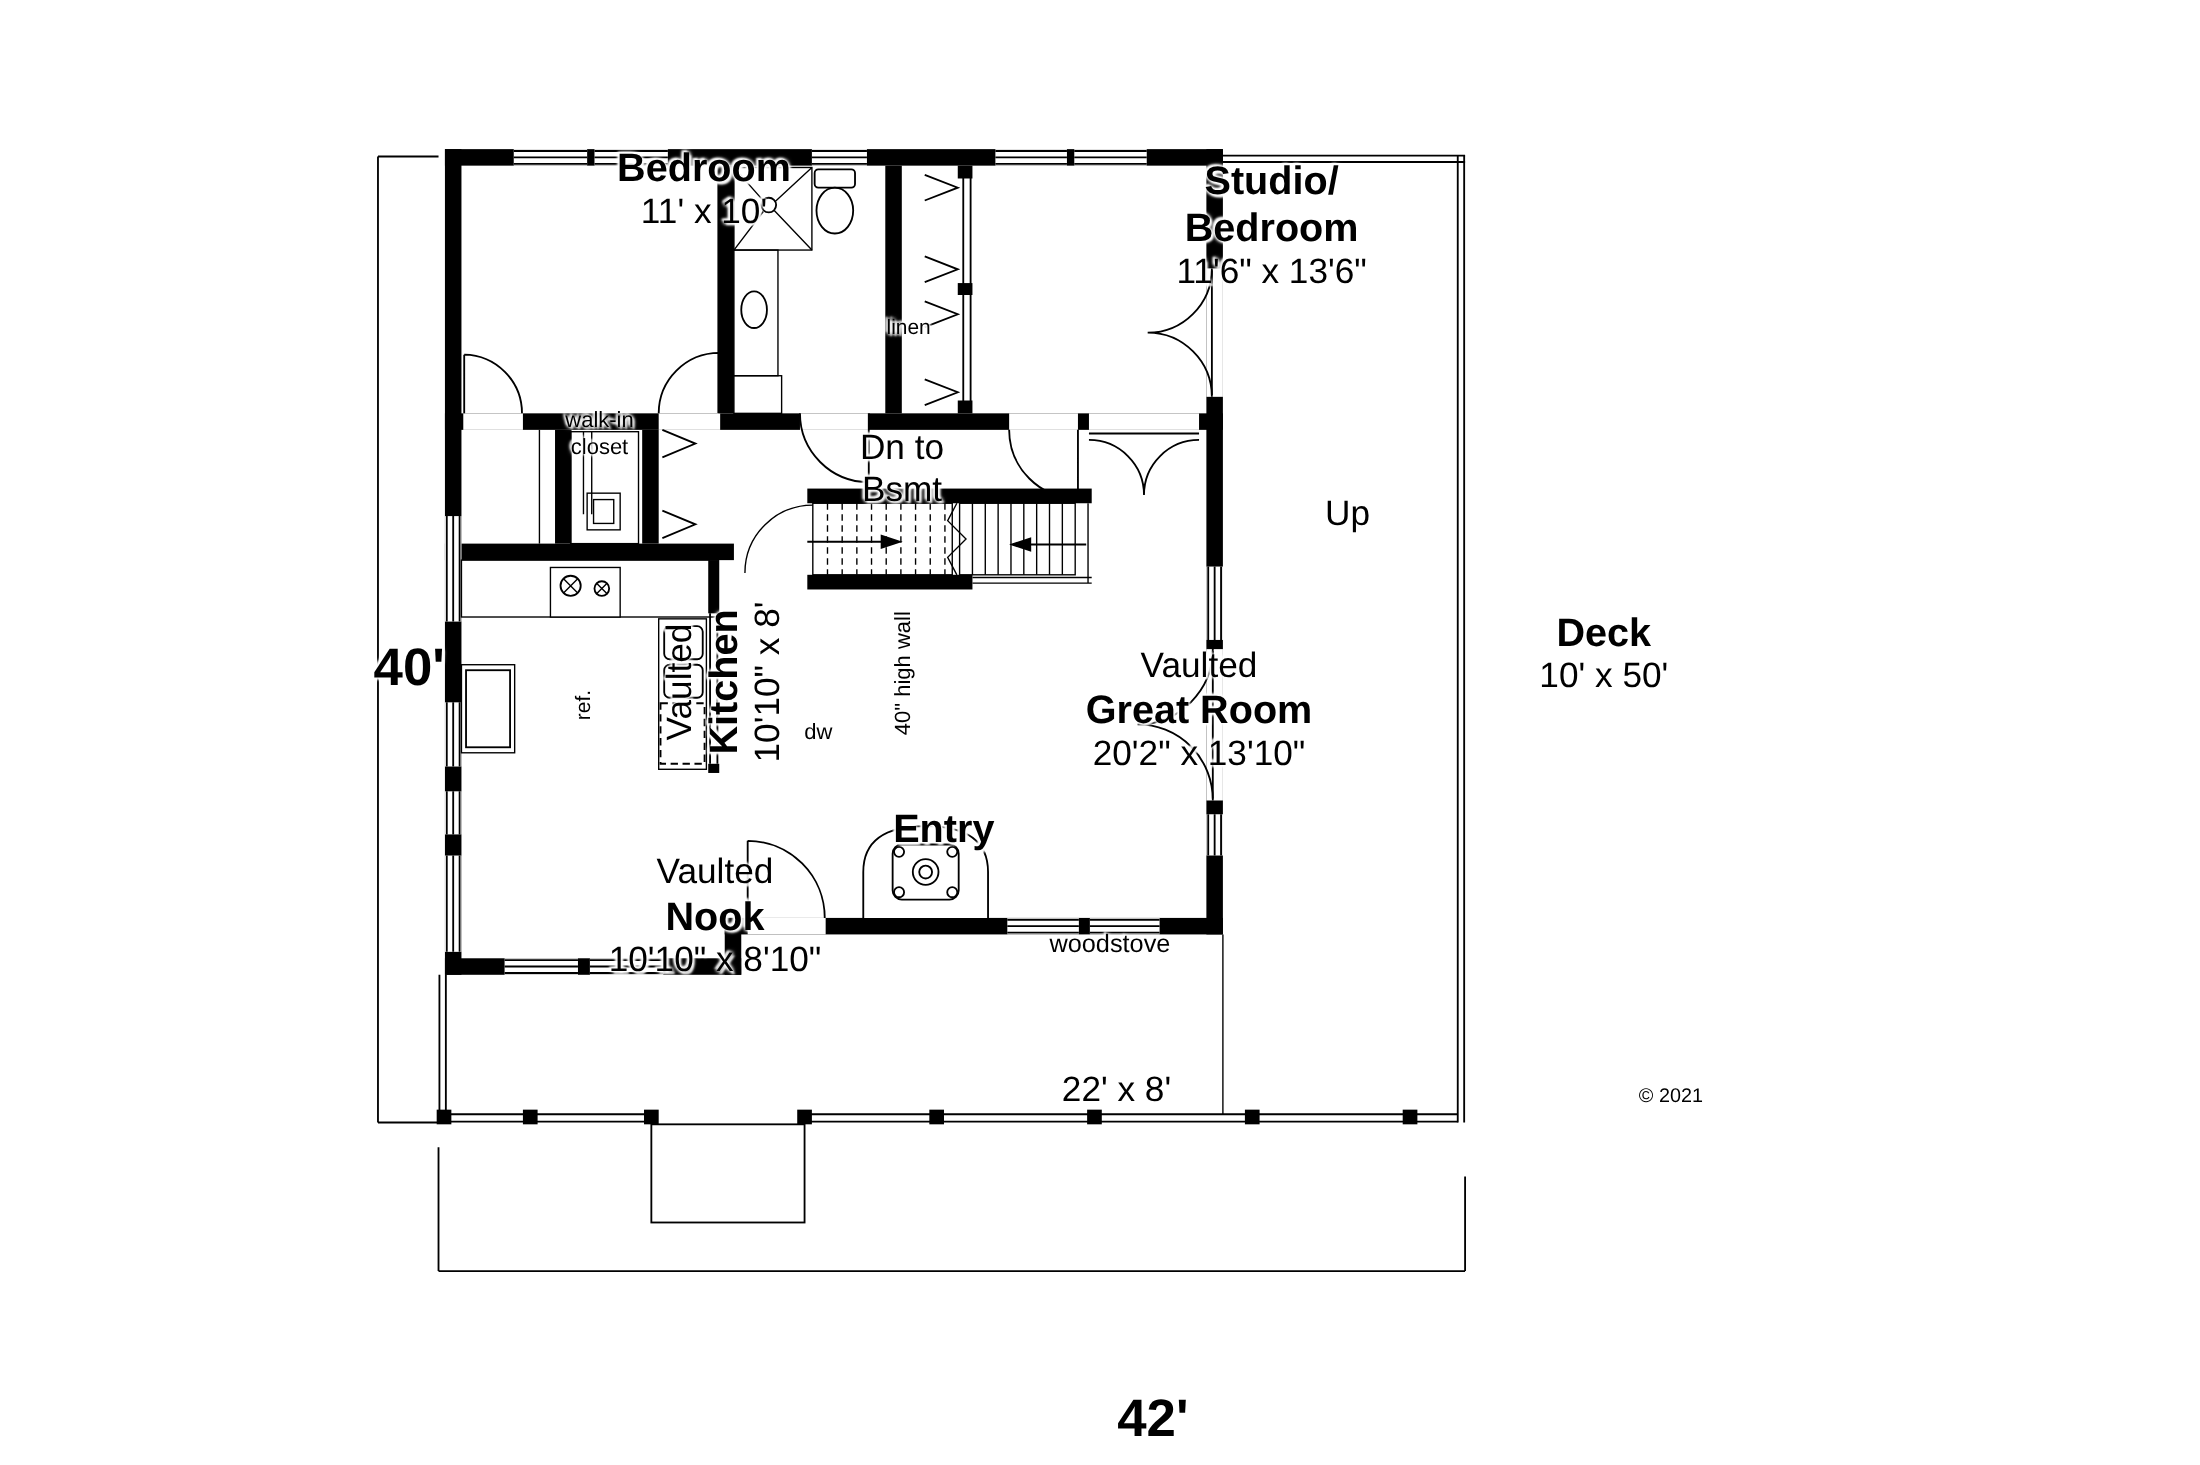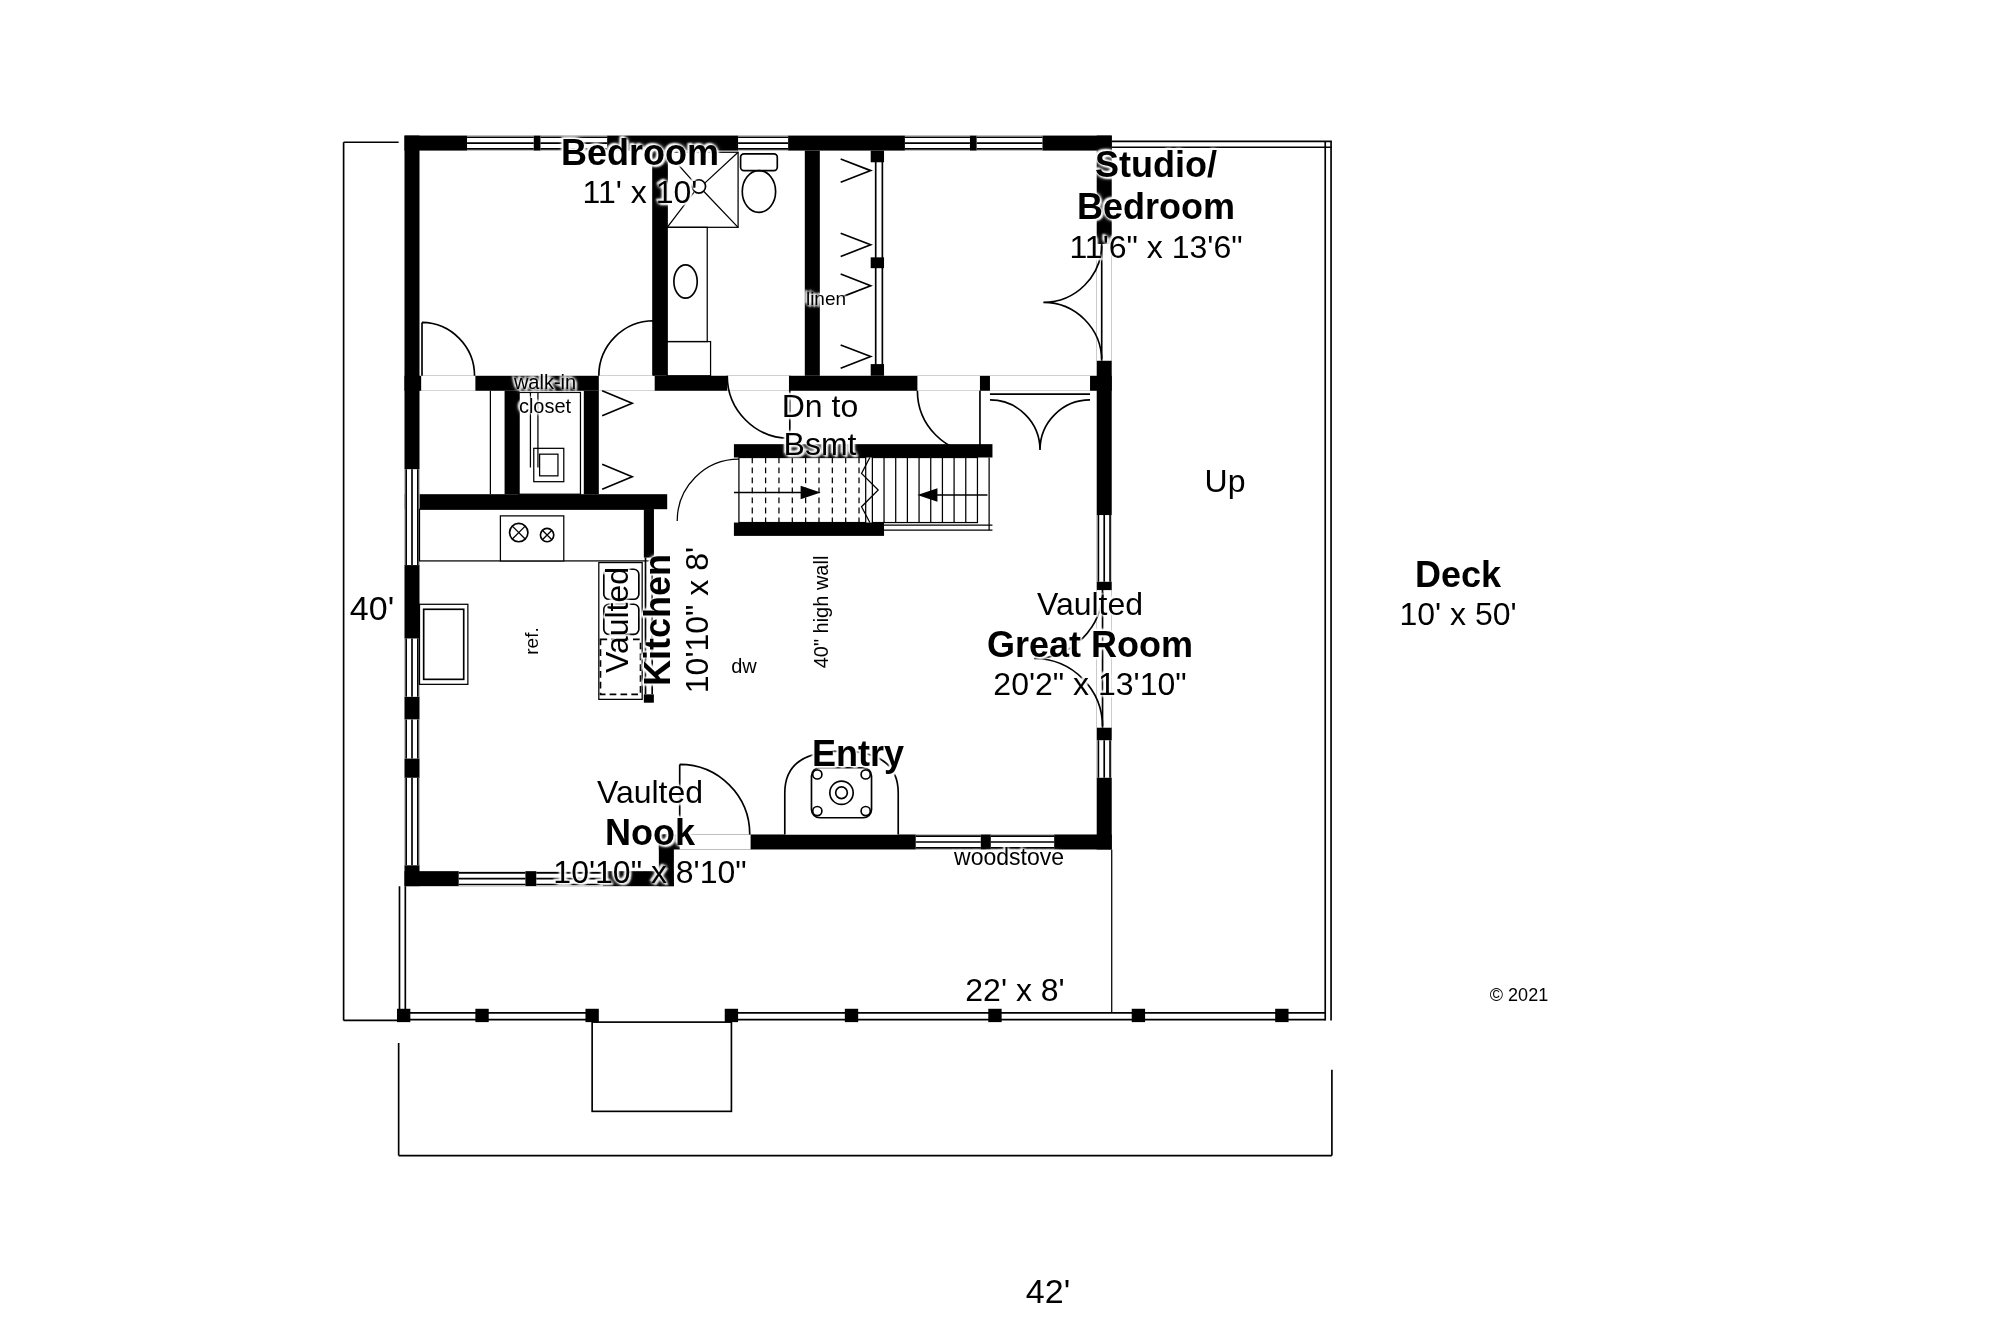--- a/index.html
+++ b/index.html
@@ -4,21 +4,21 @@
 <style>
   html,body{margin:0;padding:0;background:#ffffff;}
   #plan{position:relative;width:1668px;height:1332px;background:#ffffff;
         font-family:"Liberation Sans","DejaVu Sans",sans-serif;color:#000;overflow:hidden;}
   #plan svg{position:absolute;left:0;top:0;width:100%;height:100%;}
   .lbl{position:absolute;transform:translate(-50%,-50%);text-align:center;white-space:nowrap;
        line-height:1.18;color:#000;
        text-shadow:0 0 3px #fff,0 0 3px #fff,0 0 5px #fff,2px 2px 2px #fff,-2px -2px 2px #fff;}
   .rot{transform:translate(-50%,-50%) rotate(-90deg);}
   .b{font-weight:700;}
-  .s38{font-size:34px;font-weight:400;}
+  .s38{font-size:48px;font-weight:700;}
   .s36{font-size:36px;}
   .s32{font-size:32px;}
   .s26{font-size:18px;}
   .s20{font-size:20px;}
   .s19{font-size:19px;}
   .s17{font-size:23px;}
   .ln{display:block;}
 </style>
 </head>
 <body>
@@ -247,21 +247,21 @@
     <span class="ln s20">closet</span>
   </div>
 
   <div class="lbl s19" style="left:826px;top:299px;">linen</div>
 
   <div class="lbl" style="left:820px;top:426px;">
     <span class="ln s32">Dn to</span>
     <span class="ln s32">Bsmt</span>
   </div>
 
-  <div class="lbl s32" style="left:1225px;top:482px;">Up</div>
+  <div class="lbl s32" style="left:1225px;top:467px;">Up</div>
 
   <div class="lbl rot" style="left:658px;top:620px;">
     <span class="ln s32">Vaulted</span>
     <span class="ln s36 b">Kitchen</span>
     <span class="ln s32">10'10" x 8'</span>
   </div>
 
   <div class="lbl rot s19" style="left:532px;top:641px;">ref.</div>
   <div class="lbl s20" style="left:744px;top:667px;text-align:center;">dw</div>
   <div class="lbl rot s20" style="left:822px;top:612px;">40" high wall</div>

